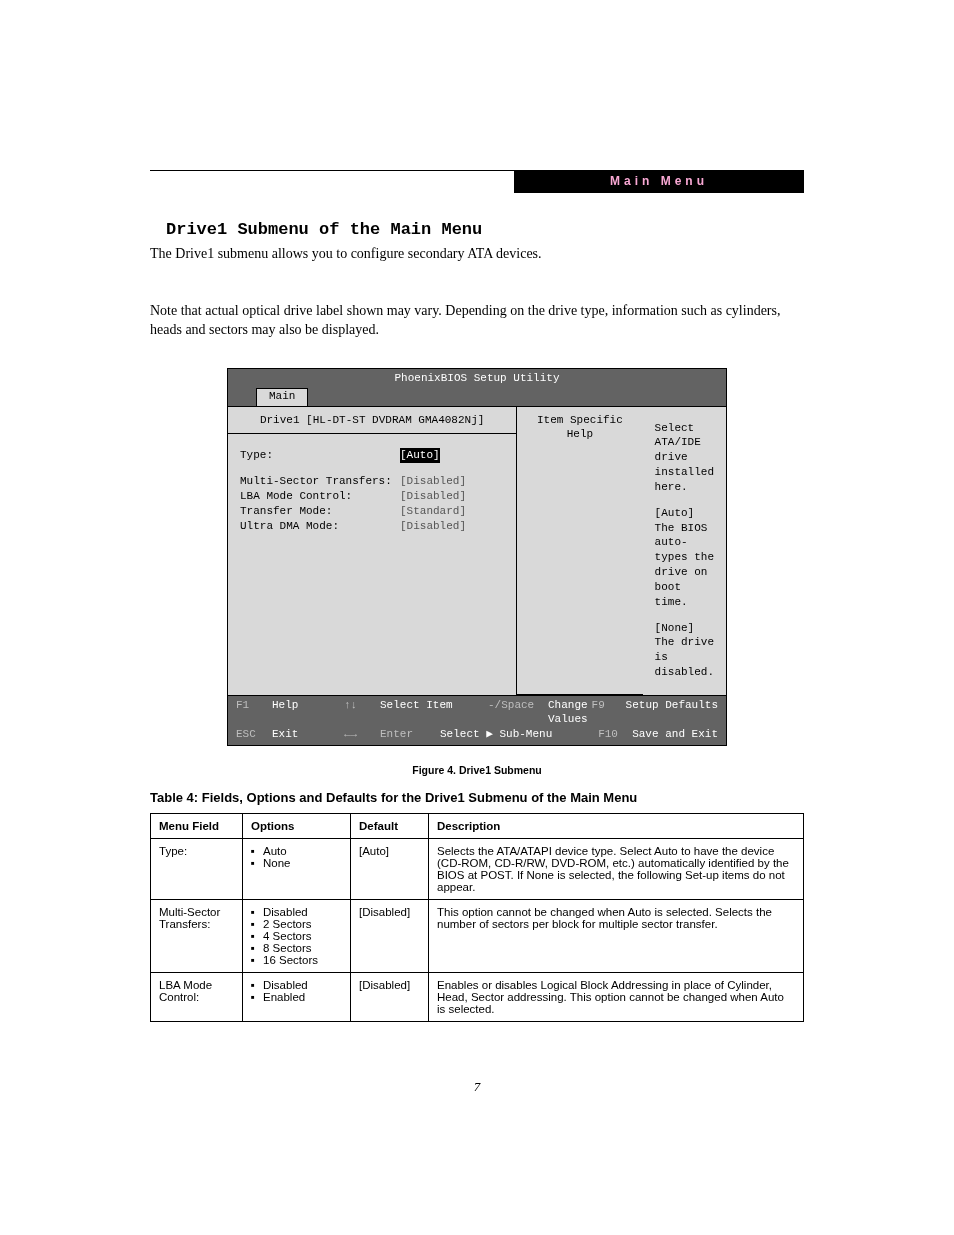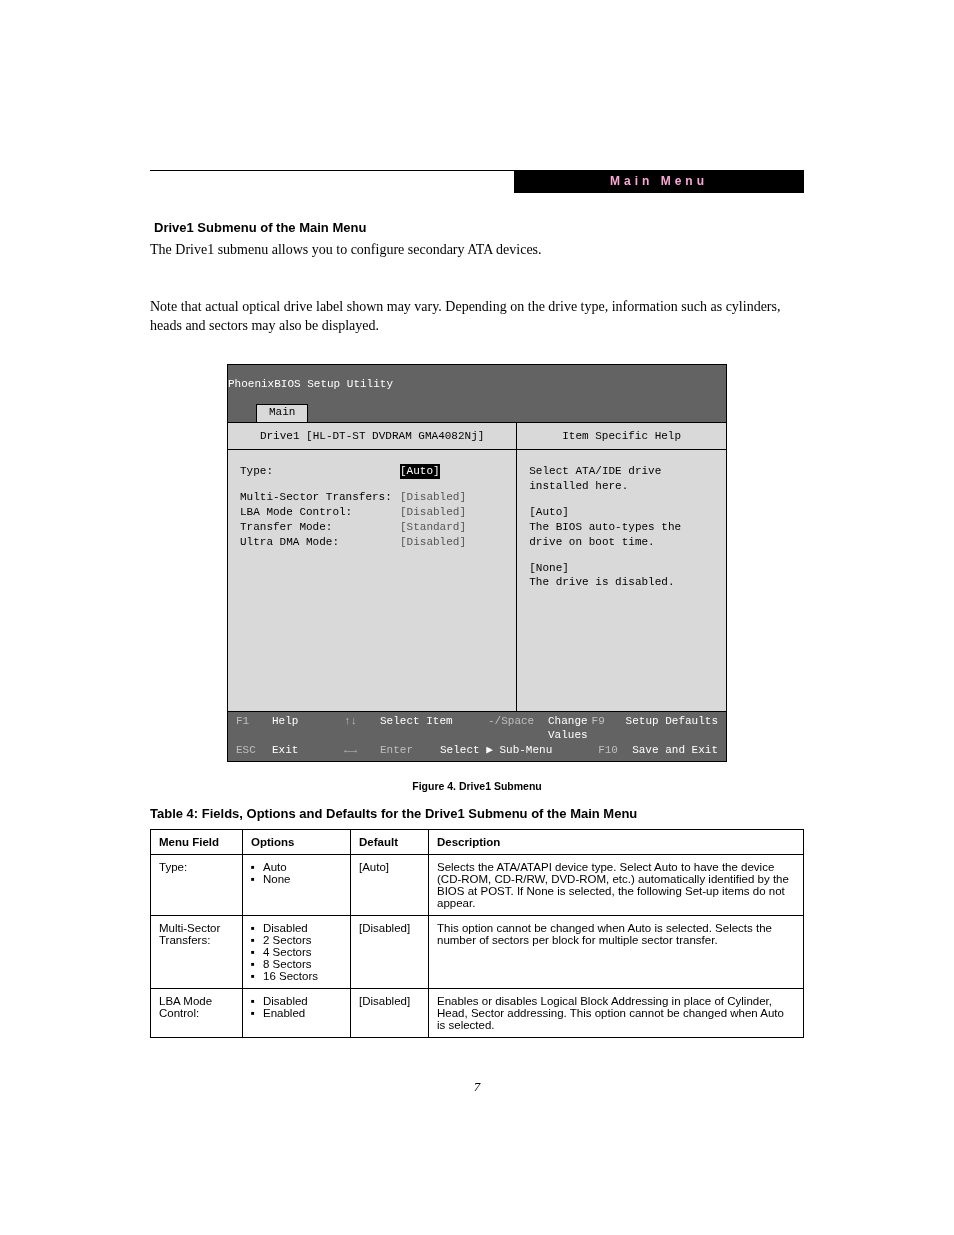--- a/index.html
+++ b/index.html
@@ -34,24 +34,24 @@
     font-weight: bold;
     font-size: 12px;
     letter-spacing: 4px;
     text-align: center;
     padding: 4px 0 5px 0;
   }
   .content {
     margin-top: 50px;
   }
   h2.section {
-    font-family: Liberation Sans, sans-serif;
-    font-weight: bold;
-    font-size: 13px;
-    margin: 0 0 6px 4px;
+    font-family: Liberation Mono, monospace;
+    font-weight: bold;
+    font-size: 17px;
+    margin: 0 0 6px 16px;
   }
   .two-col {
     display: flex;
     gap: 38px;
     font-size: 14px;
     line-height: 1.35;
     flex-direction: column;
   }
   .two-col > div { flex: 1; }
 
@@ -59,21 +59,22 @@
   .bios-wrap {
     margin: 28px auto 0 auto;
     width: 500px;
     font-family: "Courier New", monospace;
     font-size: 11px;
     line-height: 1.35;
   }
   .bios-titlebar {
     background: #636363;
     color: #fff;
-    padding: 12px 0;
+    text-align: center;
+    padding: 2px 0;
     border: 1px solid #000;
     border-bottom: none;
   }
   .bios-tabbar {
     background: #636363;
     border: 1px solid #000;
     border-top: none;
     position: relative;
     height: 18px;
   }
@@ -97,21 +98,21 @@
   }
   .bios-left {
     flex: 58;
     border-right: 1px solid #000;
     display: flex;
     flex-direction: column;
   }
   .bios-right {
     flex: 42;
     display: flex;
-    flex-direction: column;
+    flex-direction: row;
     justify-content: space-between;
   }
   .bios-subhead {
     text-align: center;
     padding: 6px 4px;
     border-bottom: 1px solid #000;
   }
   .bios-pane {
     padding: 14px 12px;
     flex: 1;

